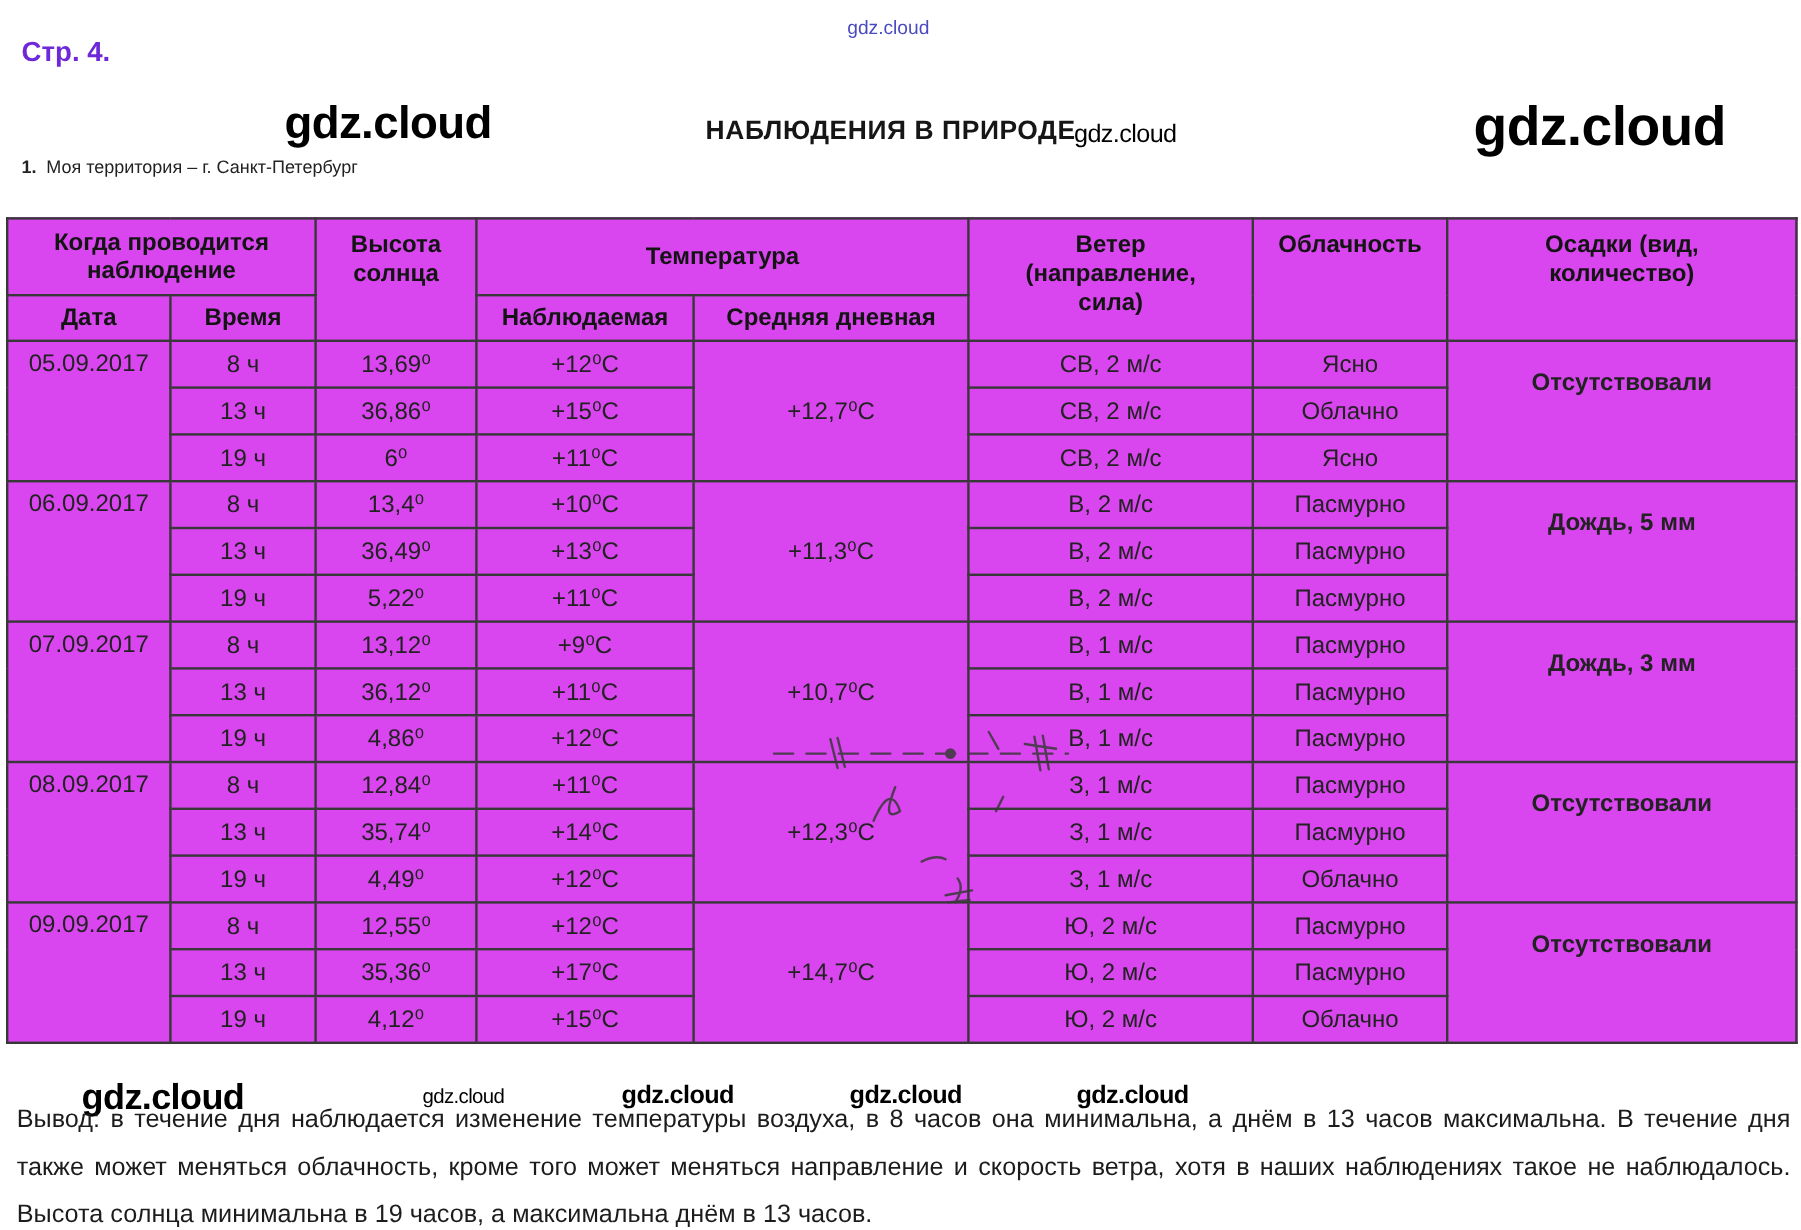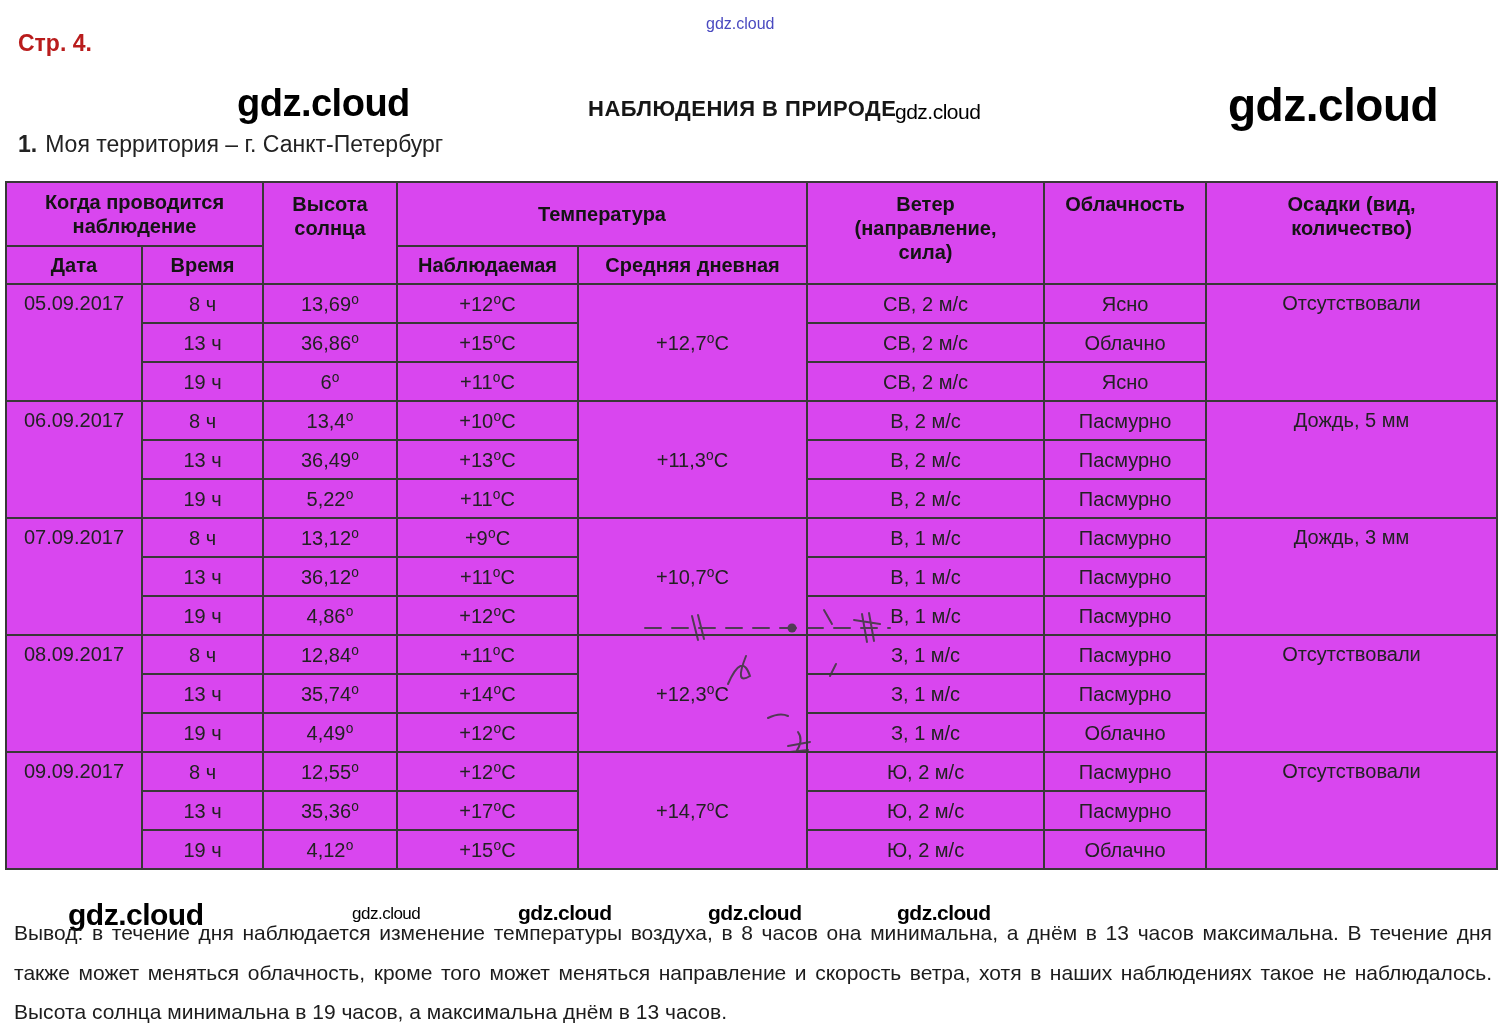--- a/index.html
+++ b/index.html
@@ -12,29 +12,29 @@
     position: relative;
     width: 1501px;
     height: 1025px;
     background: #ffffff;
     overflow: hidden;
   }
 
   
   .page-label {
     position: absolute; left: 18px; top: 30px;
-    font-size: 23px; font-weight: bold; color: #b91c1c;
+    font-size: 23px; font-weight: bold; color: #6d28d9;
   }
   .doc-title {
     position: absolute; left: 588px; top: 96px;
     font-size: 22px; font-weight: bold; letter-spacing: 0.5px; color: #161616;
   }
   .task-line {
     position: absolute; left: 18px; top: 131px;
-    font-size: 23px; color: #222;
+    font-size: 15px; color: #222;
   }
   .task-num { font-weight: bold; margin-right: 8px; }
 
   
   .wm {
     position: absolute;
     font-weight: 600;
     color: #000;
     white-space: nowrap;
     letter-spacing: -0.5px;
@@ -76,21 +76,21 @@
   }
   .obs-table th { font-weight: bold; color: #141414; }
   .obs-table td { color: #222; }
   .hrow1 th { height: 64px; }
   .hrow2 th { height: 38px; }
   .obs-table tbody td { height: 39px; }
   th.vtop { vertical-align: top; padding-top: 9px; margin-left: 28px; }
   th .wrap-narrow { display: inline-block; max-width: 165px; }
   th .wrap-precip { display: inline-block; max-width: 180px; }
   td.cell-date { vertical-align: top; padding-top: 6px; }
-  td.cell-precip { vertical-align: top; padding-top: 6px; }
+  td.cell-precip { vertical-align: top; padding-top: 22px; font-weight: bold; }
   .day-start td { border-top: 2px solid #1d4ed8; }
 
   
   .conclusion {
     position: absolute; left: 14px; top: 913px;
     width: 1478px;
     font-size: 21px;
     line-height: 39.5px;
     color: #1c1c1c;
     text-align: justify;

